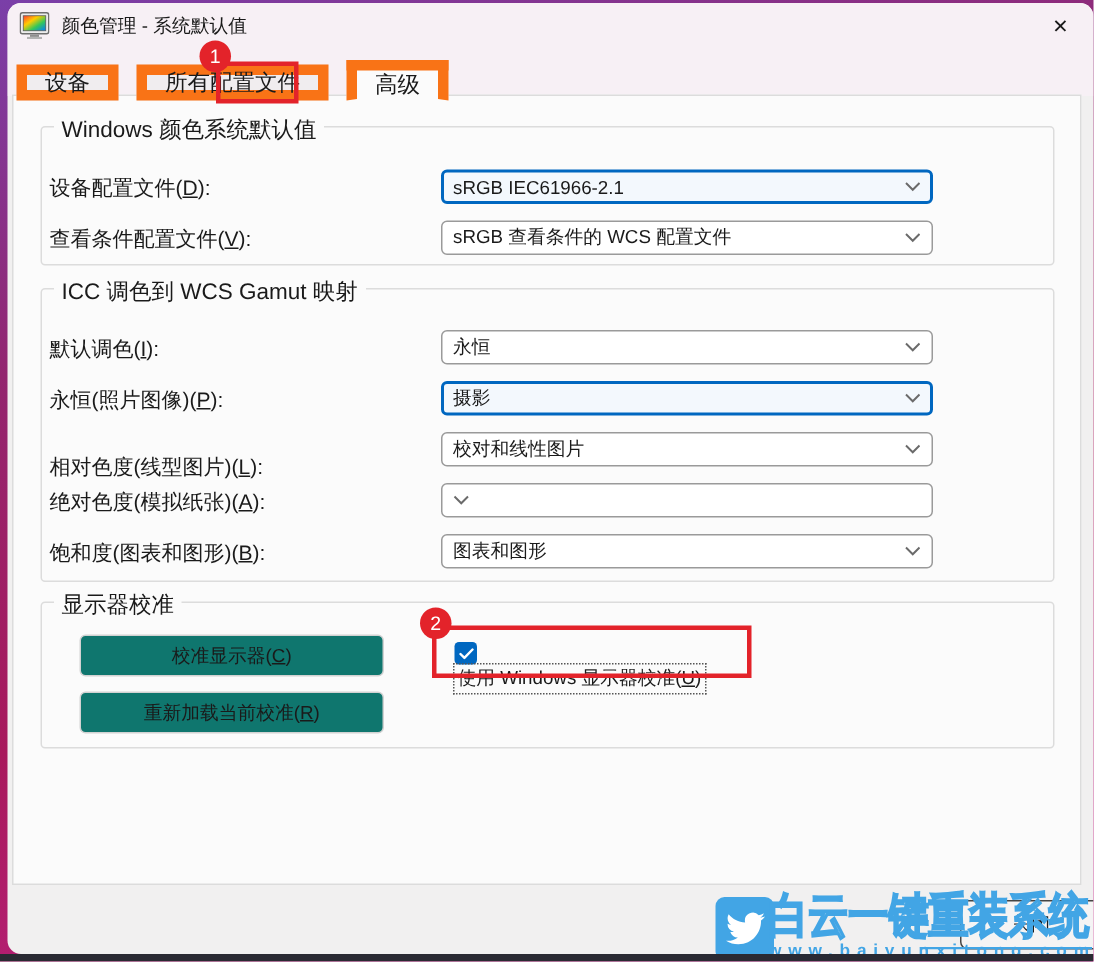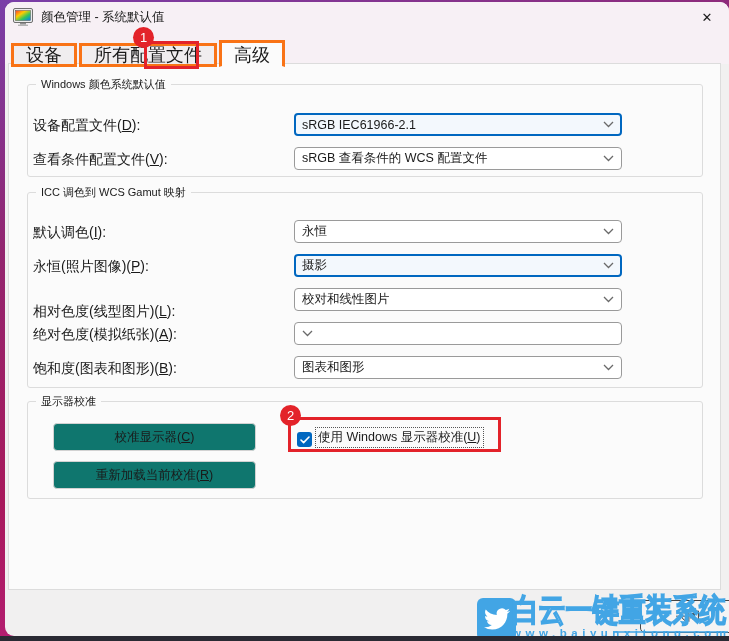--- a/index.html
+++ b/index.html
@@ -16,46 +16,46 @@
   .mica-top { position:absolute; left:0; top:0; right:0; height:62px; background:#f7f0f5; }
 
   
   .titlebar { position:absolute; left:0; top:0; right:0; height:30px; display:flex; align-items:center; padding:0 8px; }
   .app-icon { width:20px; height:18px; margin-right:8px; flex:0 0 auto; }
   .title-text { font-size:12.5px; }
   .close-btn { position:absolute; right:0; top:0; width:44px; height:30px; display:flex; align-items:center; justify-content:center; font-size:13px; color:#1a1a1a; cursor:pointer; }
 
   
   .tabs { position:absolute; left:6px; top:38px; display:flex; align-items:flex-end; z-index:3; }
-  .tab { height:24px; padding:0 12px; display:flex; align-items:center; font-size:18px;
-         background:#f0edef; border:3px solid #f97316; margin-right:2px; cursor:pointer; }
+  .tab { height:24px; padding:0 12px; display:flex; align-items:center; font-size:15px;
+         background:#f0edef; border:7px solid #f97316; margin-right:12px; cursor:pointer; }
   .tab.active { background:#fbfbfb; height:27px; border-bottom:1px solid #fbfbfb; position:relative; z-index:4; }
 
   
   .page { position:absolute; left:3px; top:61px; width:713px; height:527px;
           background:#fbfbfb; border:1px solid #dcdcdc; z-index:2; }
 
   .groupbox { position:absolute; left:18px; width:676px; border:1px solid #dcdcdc; border-radius:3px; }
-  .groupbox .legend { position:absolute; top:-8px; left:8px; background:#fbfbfb; padding:0 5px; font-size:11px; }
+  .groupbox .legend { position:absolute; top:-8px; left:8px; background:#fbfbfb; padding:0 5px; font-size:15px; }
   .g1 { top:20px; height:93px; }
   .g2 { top:128px; height:196px; }
   .g3 { top:337px; height:98px; }
 
   .row-label { position:absolute; left:24px; font-size:14px; }
   .dd { position:absolute; left:285px; width:328px; height:23px; background:#fff;
         border:1px solid #9a9a9a; border-radius:4px; display:flex; align-items:center;
         justify-content:space-between; padding:0 7px; font-size:12.5px; cursor:pointer; }
   .dd.focused { border:2px solid #0067c0; background:#f3f8fd; padding:0 6px; }
   .chev { width:11px; height:7px; flex:0 0 auto; }
 
   .gbtn { position:absolute; left:44px; width:203px; height:28px; background:#0f766e;
           border:1px solid #d2d2d2; border-radius:4px; font-size:12.5px;
           display:flex; align-items:center; justify-content:center; cursor:pointer; }
 
-  .cb-row { position:absolute; left:288px; top:364px; display:flex; align-items:flex-end; }
+  .cb-row { position:absolute; left:294px; top:364px; display:flex; align-items:flex-start;flex-direction:column; }
   .cb { width:15px; height:15px; background:#0067c0; border-radius:3px;
         display:flex; align-items:center; justify-content:center; margin-right:4px; cursor:pointer; flex:0 0 auto; }
   .cb-label { font-size:12.5px; outline:1px dotted #555; padding:1px 2px; }
 
   
   .close-dialog-btn { position:absolute; left:615px; top:598px; width:95px; height:33px;
         background:#f5f4f4; border:1.5px solid #454545; border-radius:5px; font-size:12.5px;
         display:flex; align-items:center; justify-content:center; cursor:pointer; z-index:5;margin-left:20px; }
 
   

